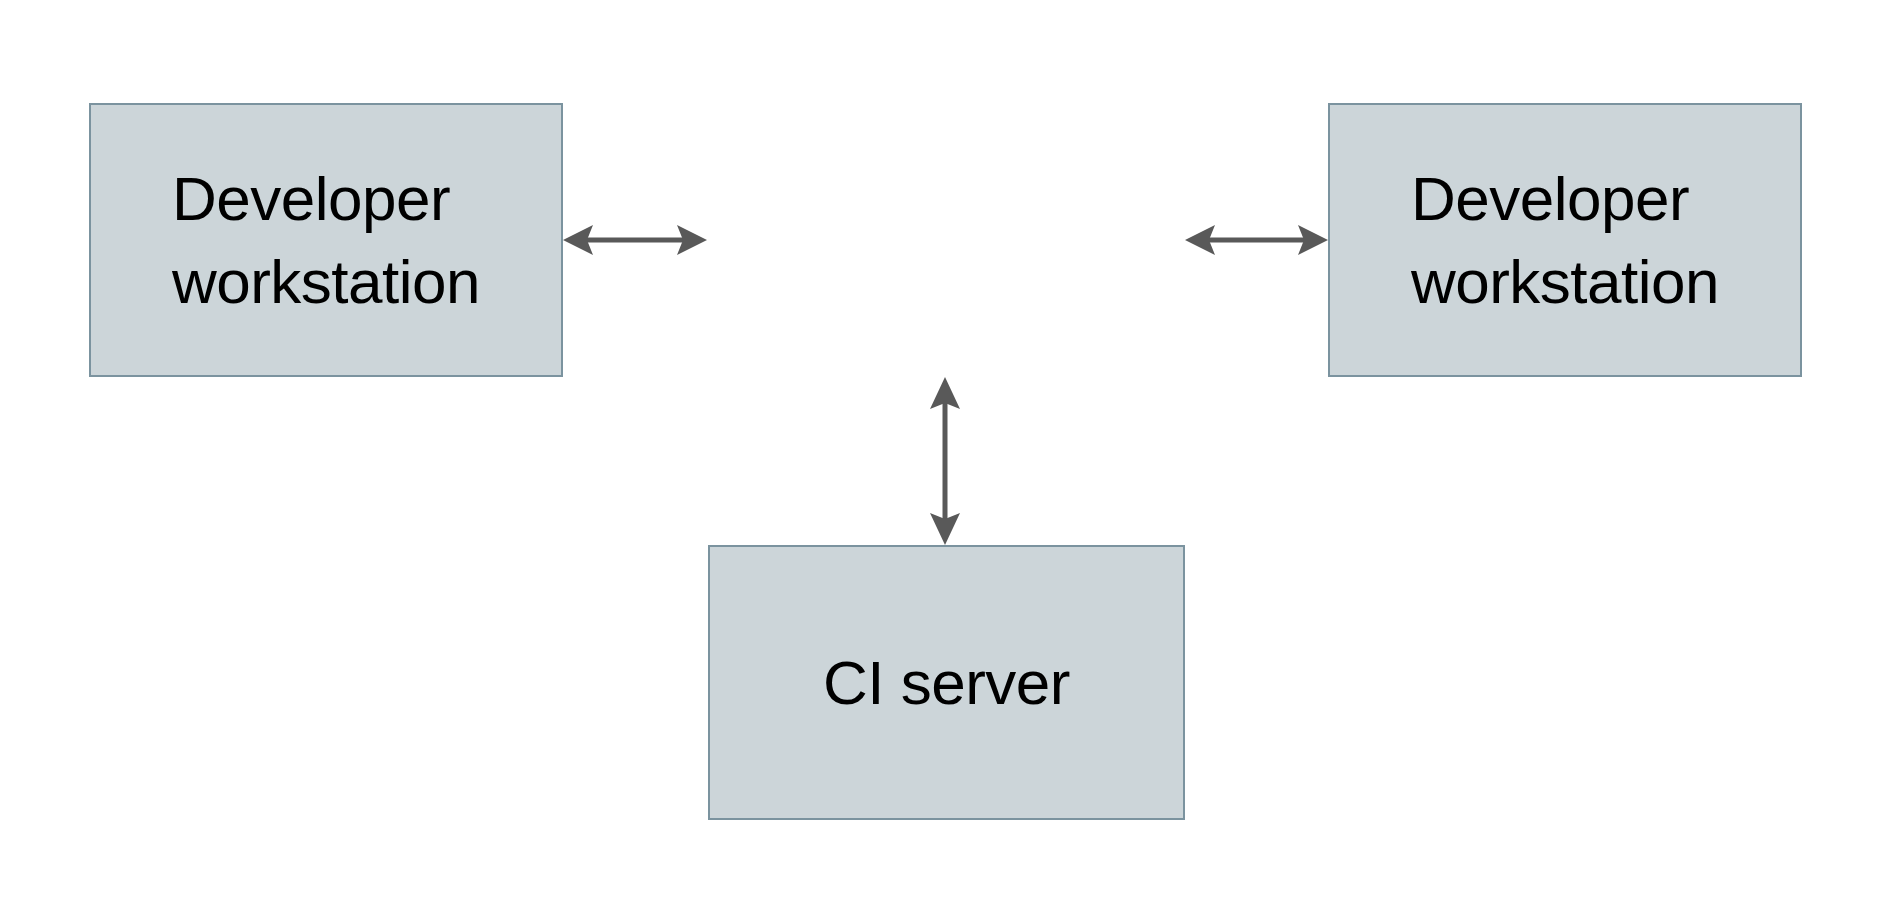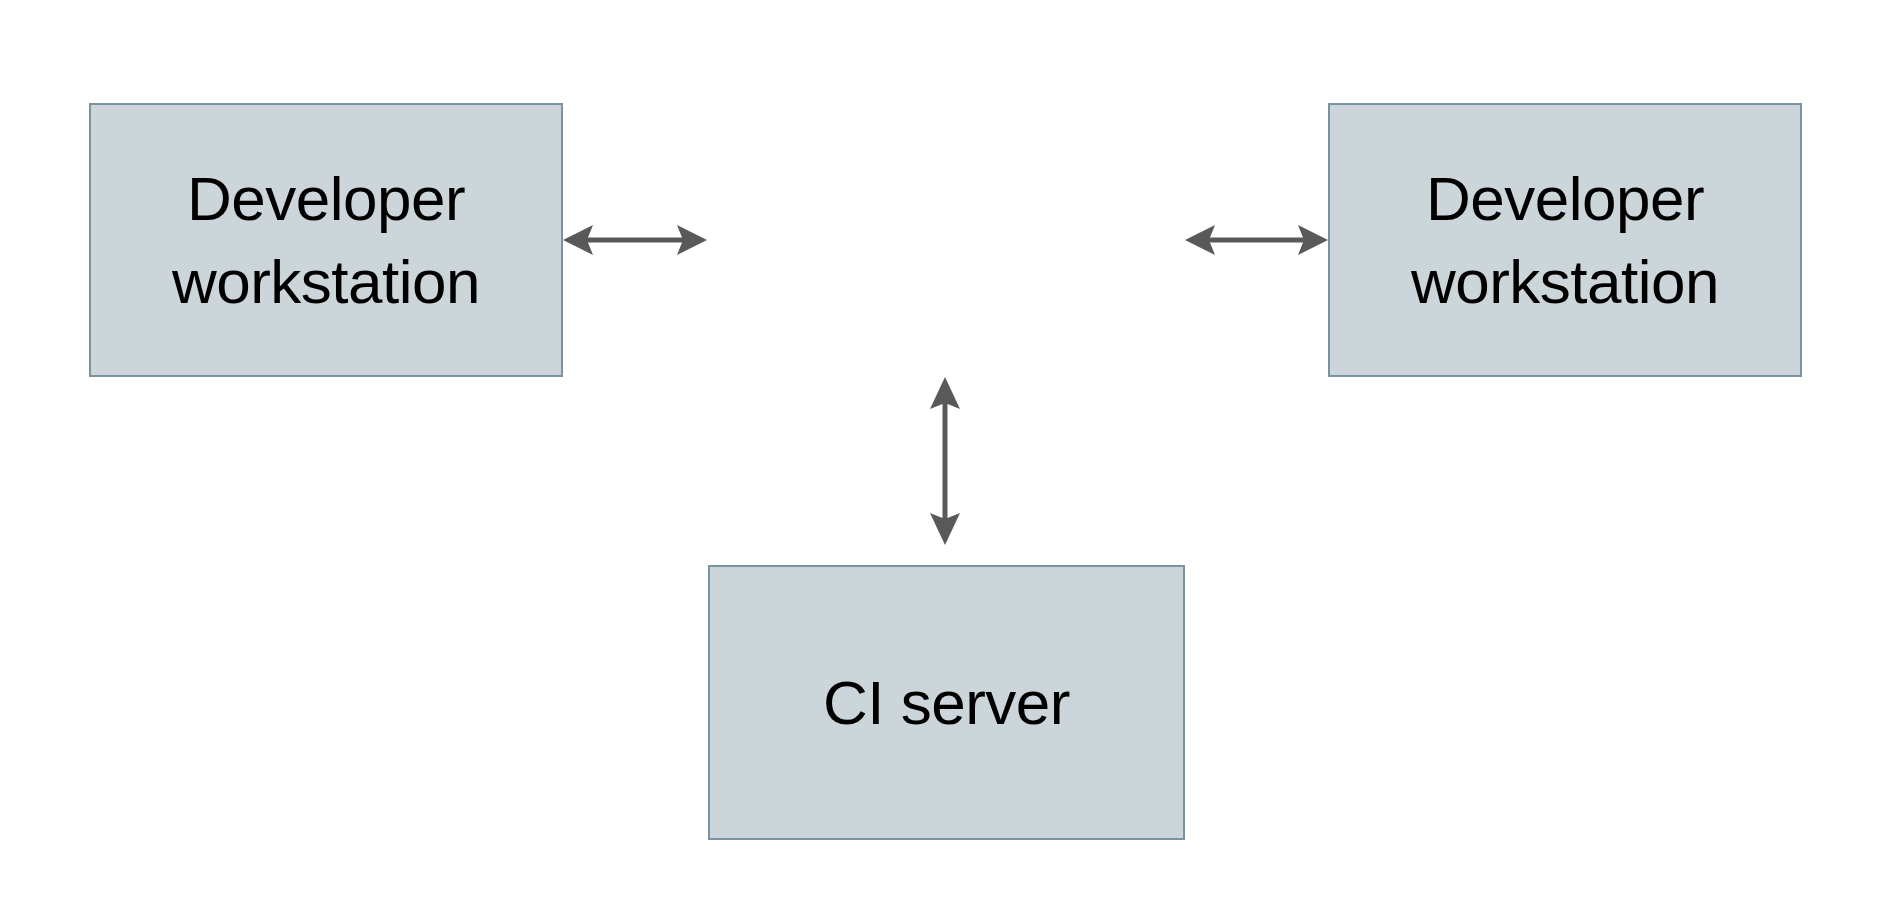--- a/index.html
+++ b/index.html
@@ -18,21 +18,21 @@
     overflow: hidden;
   }
   .node {
     position: absolute;
     box-sizing: border-box;
     background: #ccd5d9;
     border: 2px solid #7b939f;
     display: flex;
     align-items: center;
     justify-content: center;
-    text-align: center;
+    text-align: left;
   }
   .node-label {
     font-family: "Liberation Sans", sans-serif;
     font-size: 62px;
     line-height: 1.34;
     color: #000000;
     letter-spacing: -0.5px;
     white-space: pre-line;
     padding: 0 6px;
   }
@@ -42,21 +42,21 @@
   }
   .connector svg {
     display: block;
     overflow: visible;
   }
 
   
   #node-dev-left   { left: 89px;  top: 103px; width: 474px; height: 274px; }
   #node-shared     { left: 707px; top: 103px; width: 478px; height: 274px; }
   #node-dev-right  { left: 1328px;top: 103px; width: 474px; height: 274px; }
-  #node-ci         { left: 708px; top: 545px; width: 477px; height: 275px; margin-top: 20px; }
+  #node-ci         { left: 708px; top: 545px; width: 477px; height: 275px; }
 
   
   #conn-left-shared  { left: 563px;  top: 212px; width: 144px; height: 56px; }
   #conn-shared-right { left: 1185px; top: 212px; width: 143px; height: 56px; }
   #conn-shared-ci    { left: 917px;  top: 377px; width: 56px;  height: 168px; }
 </style>
 </head>
 <body>
 
 <div id="canvas">

